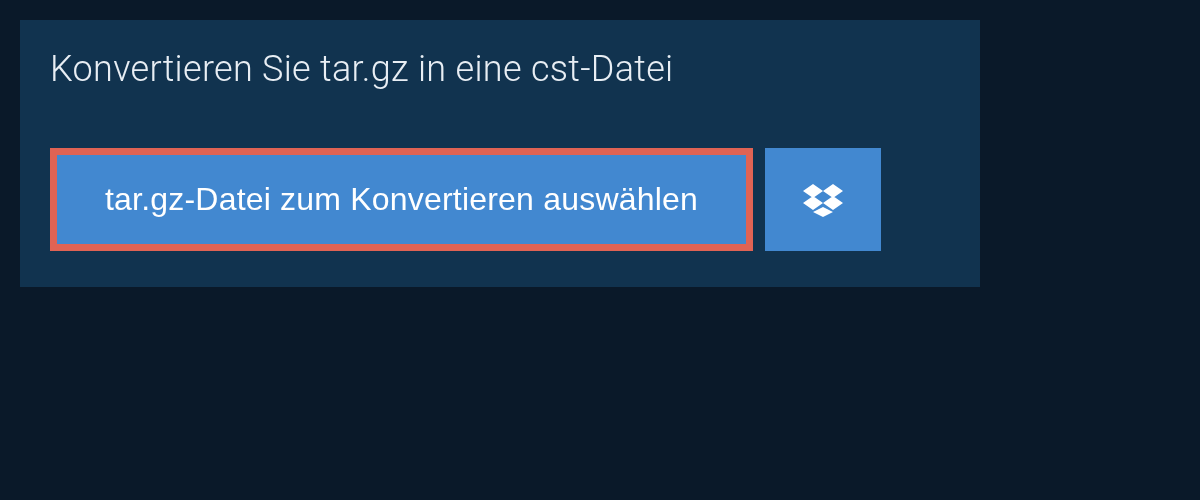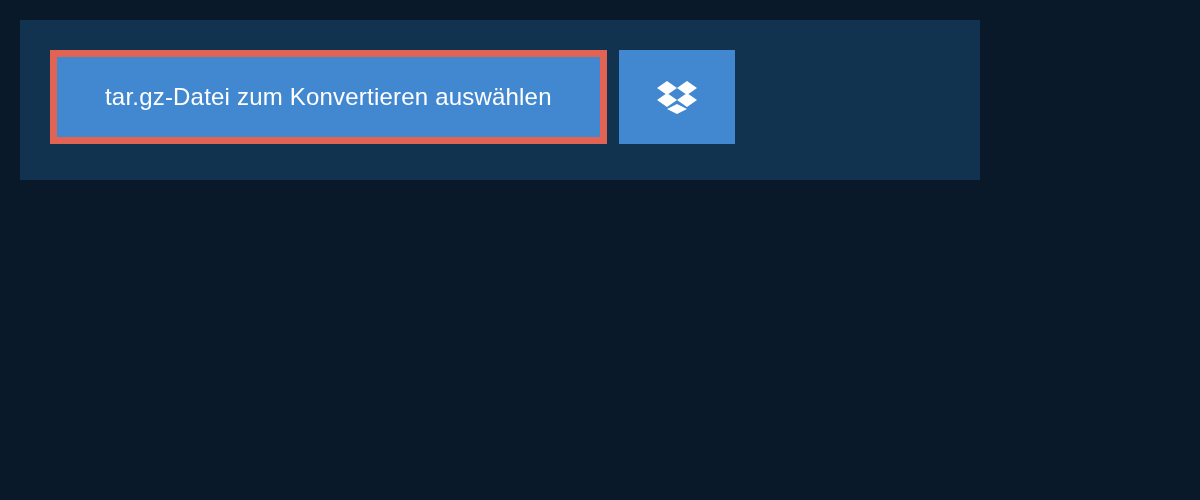--- a/index.html
+++ b/index.html
@@ -41,21 +41,21 @@
     }
     
     .select-file-button-wrapper {
       border: 7px solid #e06354;
       display: inline-block;
     }
     
     .select-file-button {
       background-color: #4288d0;
       color: #ffffff;
-      font-size: 24px;
+      font-size: 32px;
       font-weight: 300;
       padding: 26px 48px;
       cursor: pointer;
       border: none;
       display: block;
       letter-spacing: 0.2px;
     }
     
     .dropbox-button {
       background-color: #4288d0;
@@ -70,20 +70,23 @@
     .dropbox-icon {
       width: 40px;
       height: 34px;
       fill: #ffffff;
     }
   </style>
 </head>
 <body>
 
 <div class="container">
+  <div class="header">
+    <h1 class="title">Konvertieren Sie tar.gz in eine cst-Datei</h1>
+  </div>
 
   <div class="button-row">
     <div class="select-file-button-wrapper">
       <button class="select-file-button">
         <span>tar.gz-Datei zum Konvertieren auswählen</span>
       </button>
     </div>
 
     <button class="dropbox-button">
       <svg class="dropbox-icon" viewBox="0 0 40 34">

